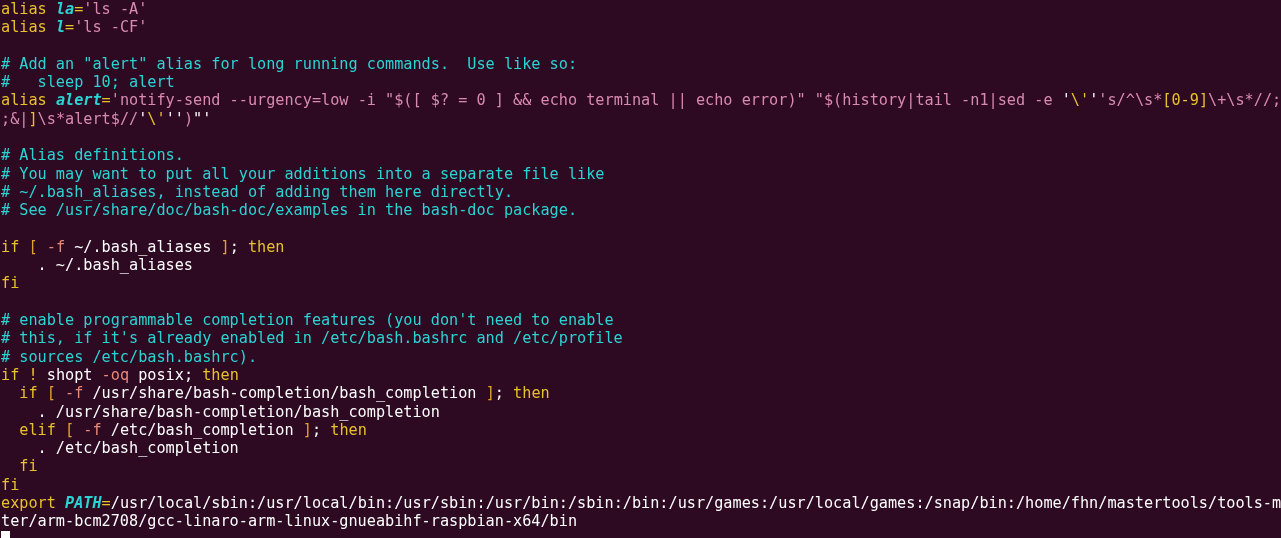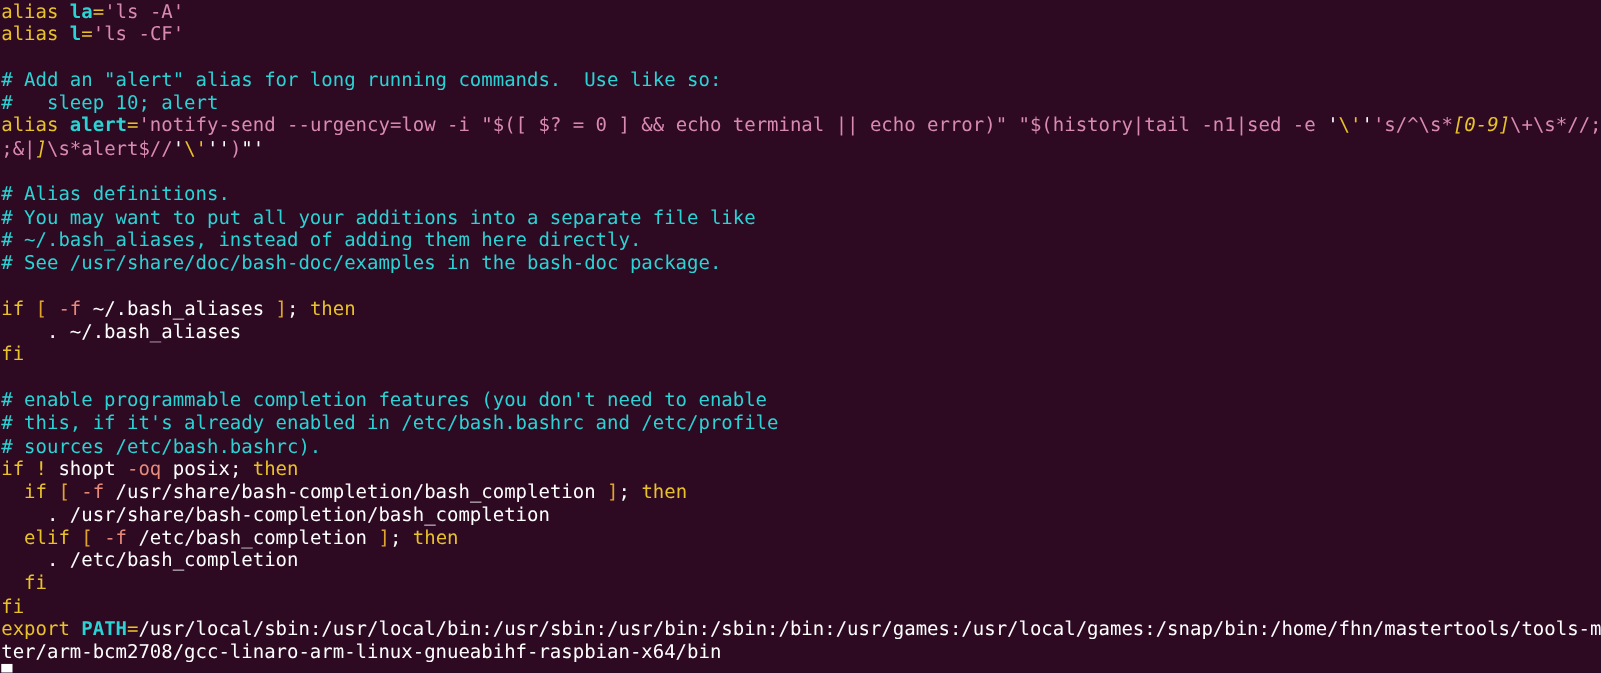--- a/index.html
+++ b/index.html
@@ -41,27 +41,27 @@
     white-space: pre;
     overflow: hidden;
     padding-left: 1px;
     box-sizing: border-box;
   }
 
   
   .t-default  { color: #ffffff; }
   .t-comment  { color: #2ad4d4; }
   .t-keyword  { color: #e8c22a; text-align: center; }
-  .t-var      { color: #2ad4d4; font-weight: bold; }
+  .t-var      { color: #2ad4d4; font-weight: bold; font-style: italic; }
   .t-assign   { color: #e8c22a; }
   .t-string   { color: #d98ab0; }
   .t-bracket  { color: #e0a32e; }
   .t-flag     { color: #e88a7a; }
   .t-op       { color: #d98ab0; }
-  .t-num      { color: #e8c22a; font-style: italic; }
+  .t-num      { color: #e8c22a; }
   .t-esc      { color: #e8c22a; }
 
   .cursor {
     display: inline-block;
     width: 9.3px;
     height: 17px;
     background: #ffffff;
     vertical-align: -3px;
   }
 </style>

